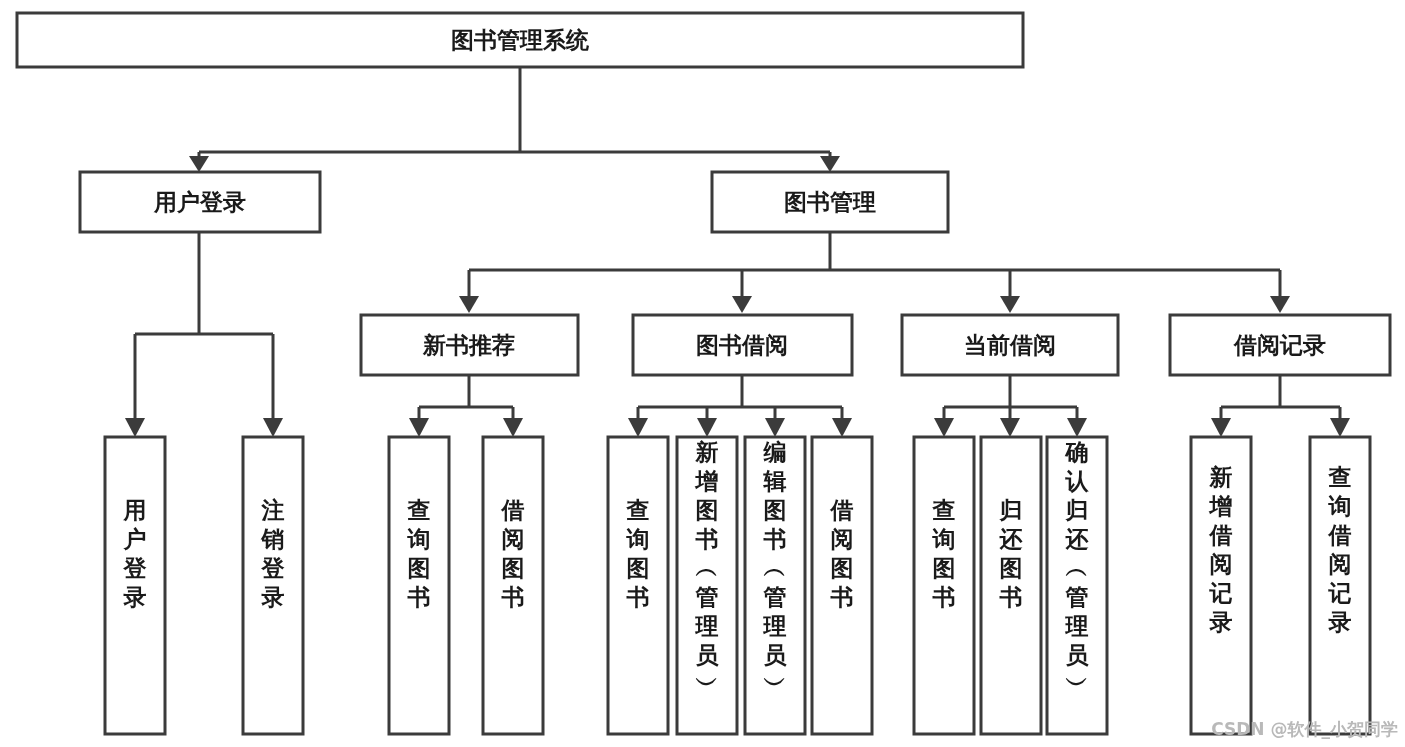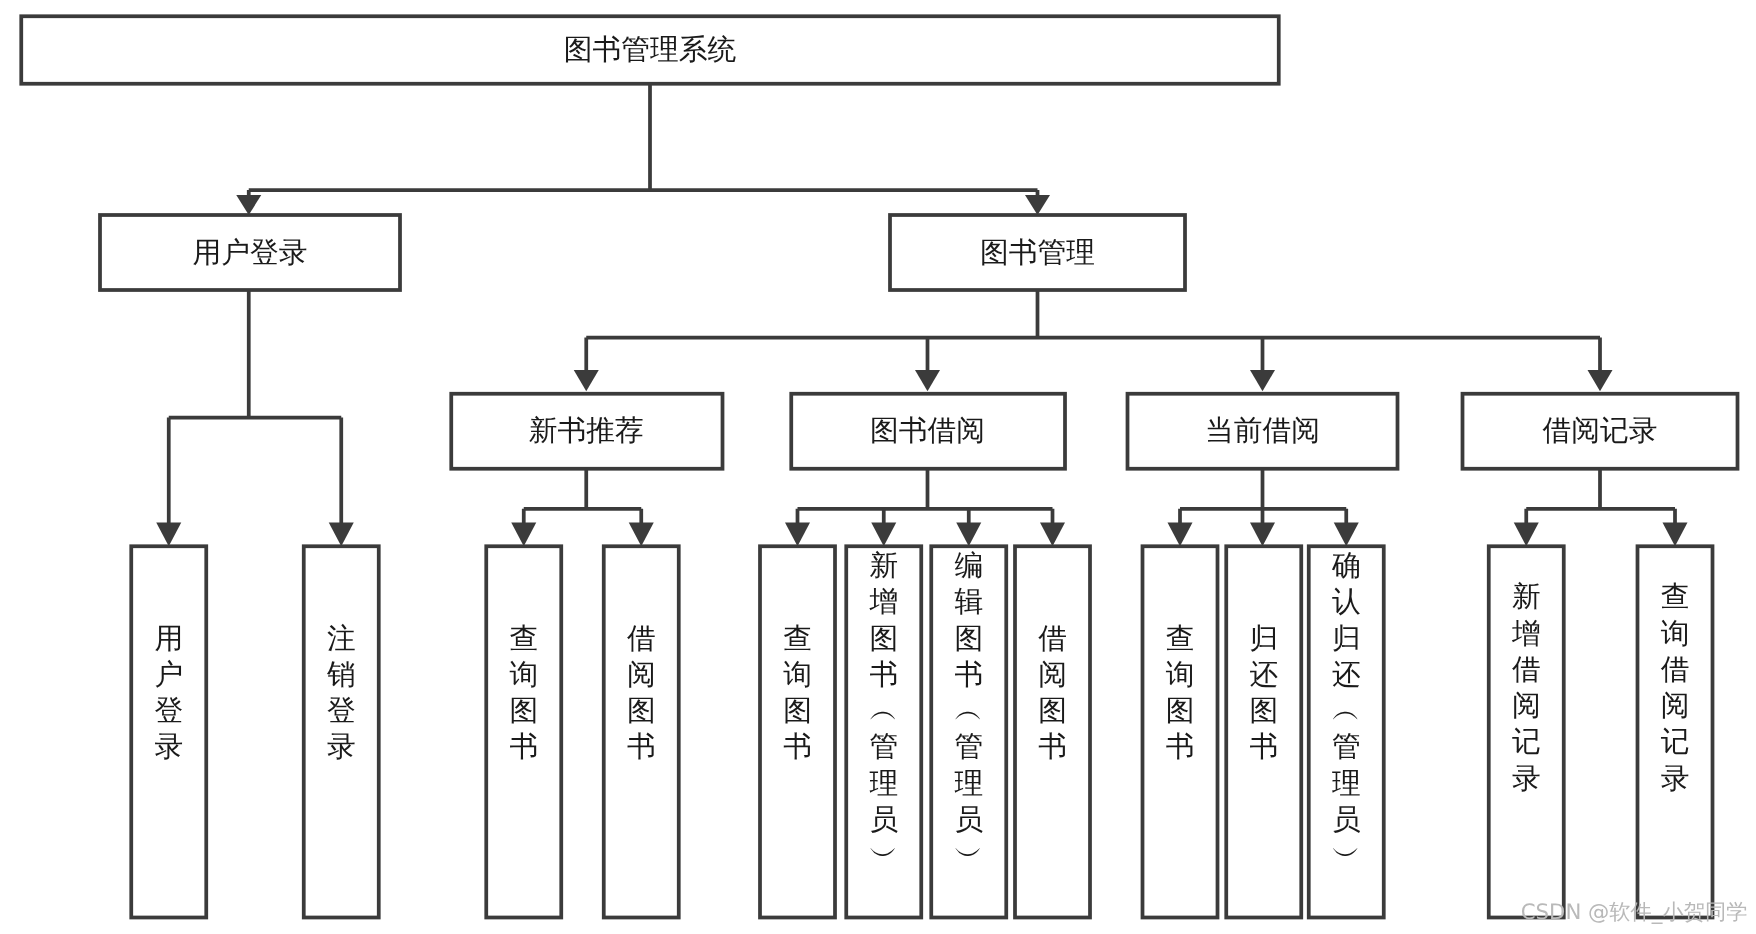--- a/index.html
+++ b/index.html
@@ -10,20 +10,21 @@
   }
   body {
     font-family: "Liberation Sans", "DejaVu Sans", sans-serif;
   }
   #diagram-root {
     position: relative;
     width: 1405px;
     height: 747px;
     background: #ffffff;
     overflow: hidden;
+    font-weight: bold;
   }
   svg.diagram-canvas {
     position: absolute;
     left: 0;
     top: 0;
     width: 1405px;
     height: 747px;
     display: block;
   }
   .node-rect {

